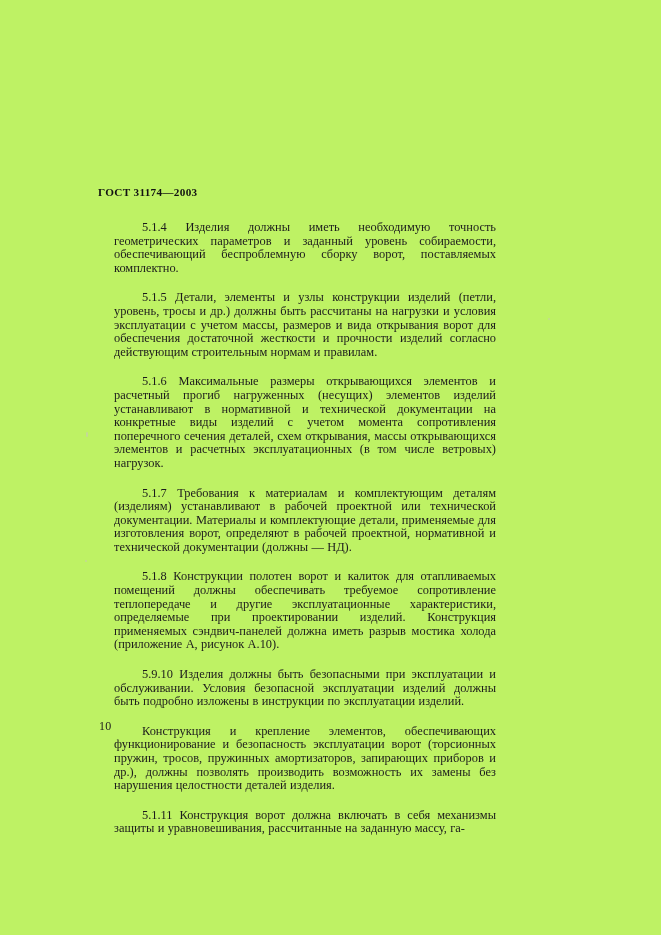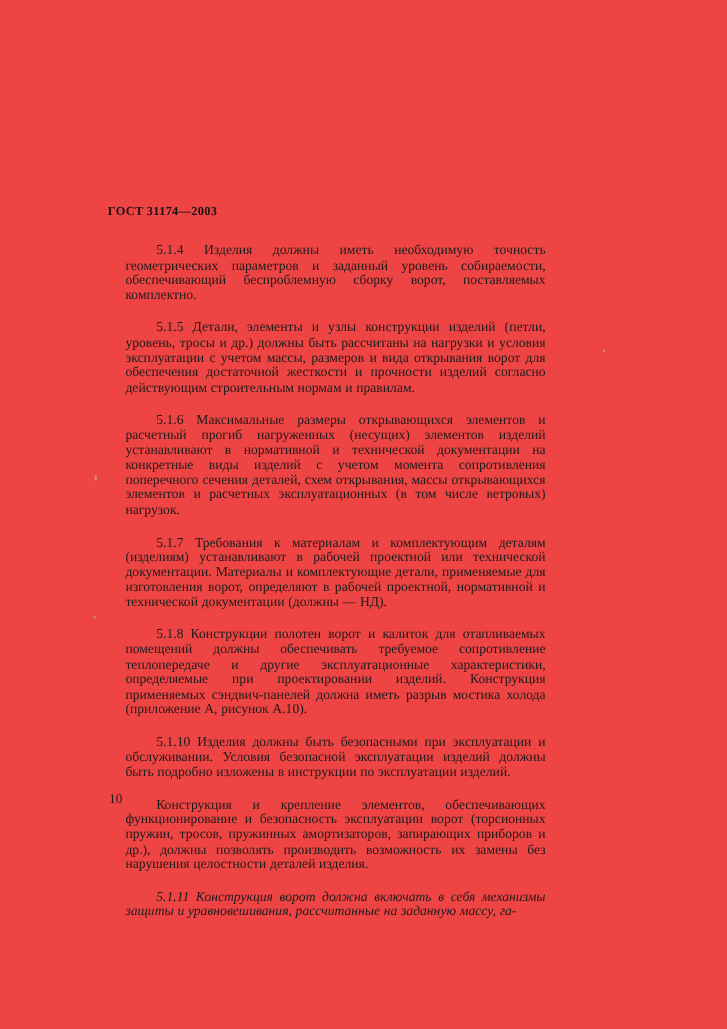--- a/index.html
+++ b/index.html
@@ -16,21 +16,21 @@
     overflow: hidden;
     position: relative;
   }
 
   .page {
     position: absolute;
     left: 0;
     top: 0;
     width: 661px;
     height: 935px;
-    background: #ef4444;
+    background: #bef264;
   }
 
   .scan-header {
     position: absolute;
     left: 98px;
     top: 186px;
     font-size: 11.2px;
     font-weight: bold;
     letter-spacing: 0.3px;
     color: #121212;
@@ -53,21 +53,20 @@
     text-align-last: left;
     color: #1c1c1c;
     text-indent: 28px;
     -webkit-hyphens: manual;
     hyphens: manual;
     word-spacing: 0.02em;
   }
 
   .para.last-justify {
     text-align-last: left;
-    font-style: italic;
   }
 
   .page-number {
     position: absolute;
     left: 99px;
     top: 719px;
     font-size: 12px;
     color: #1c1c1c;
     letter-spacing: 0.2px;
   }
@@ -89,21 +88,21 @@
 <div class="page">
 
   <div class="scan-header">ГОСТ 31174—2003</div>
 
   <div class="body-block">
     <p class="para">5.1.4 Изделия должны иметь необходимую точность геометрических параметров и заданный уровень собираемости, обеспечивающий беспроблемную сборку ворот, поставляемых комплектно.</p>
     <p class="para">5.1.5 Детали, элементы и узлы конструкции изделий (петли, уровень, тросы и др.) должны быть рассчитаны на нагрузки и условия эксплуатации с учетом массы, размеров и вида открывания ворот для обеспечения достаточной жесткости и прочности изделий согласно действующим строительным нормам и правилам.</p>
     <p class="para">5.1.6 Максимальные размеры открывающихся элементов и расчетный прогиб нагруженных (несущих) элементов изделий устанавливают в нормативной и технической документации на конкретные виды изделий с учетом момента сопротивления поперечного сечения деталей, схем открывания, массы открывающихся элементов и расчетных эксплуатационных (в том числе ветровых) нагрузок.</p>
     <p class="para">5.1.7 Требования к материалам и комплектующим деталям (изделиям) устанавливают в рабочей проектной или технической документации. Материалы и комплектующие детали, применяемые для изготовления ворот, определяют в рабочей проектной, нормативной и технической документации (должны — НД).</p>
     <p class="para">5.1.8 Конструкции полотен ворот и калиток для отапливаемых помещений должны обеспечивать требуемое сопротивление теплопередаче и другие эксплуатационные характеристики, определяемые при проектировании изделий. Конструкция применяемых сэндвич-панелей должна иметь разрыв мостика холода (приложение А, рисунок А.10).</p>
-    <p class="para">5.1.10 Изделия должны быть безопасными при эксплуатации и обслуживании. Условия безопасной эксплуатации изделий должны быть подробно изложены в инструкции по эксплуатации изделий.</p>
+    <p class="para">5.9.10 Изделия должны быть безопасными при эксплуатации и обслуживании. Условия безопасной эксплуатации изделий должны быть подробно изложены в инструкции по эксплуатации изделий.</p>
     <p class="para">Конструкция и крепление элементов, обеспечивающих функционирование и безопасность эксплуатации ворот (торсионных пружин, тросов, пружинных амортизаторов, запирающих приборов и др.), должны позволять производить возможность их замены без нарушения целостности деталей изделия.</p>
     <p class="para last-justify">5.1.11 Конструкция ворот должна включать в себя механизмы защиты и уравновешивания, рассчитанные на заданную массу, га-</p>
   </div>
 
   <div class="page-number">10</div>
 
   <div class="speck s1"></div>
   <div class="speck s2"></div>
   <div class="speck s3"></div>
 

